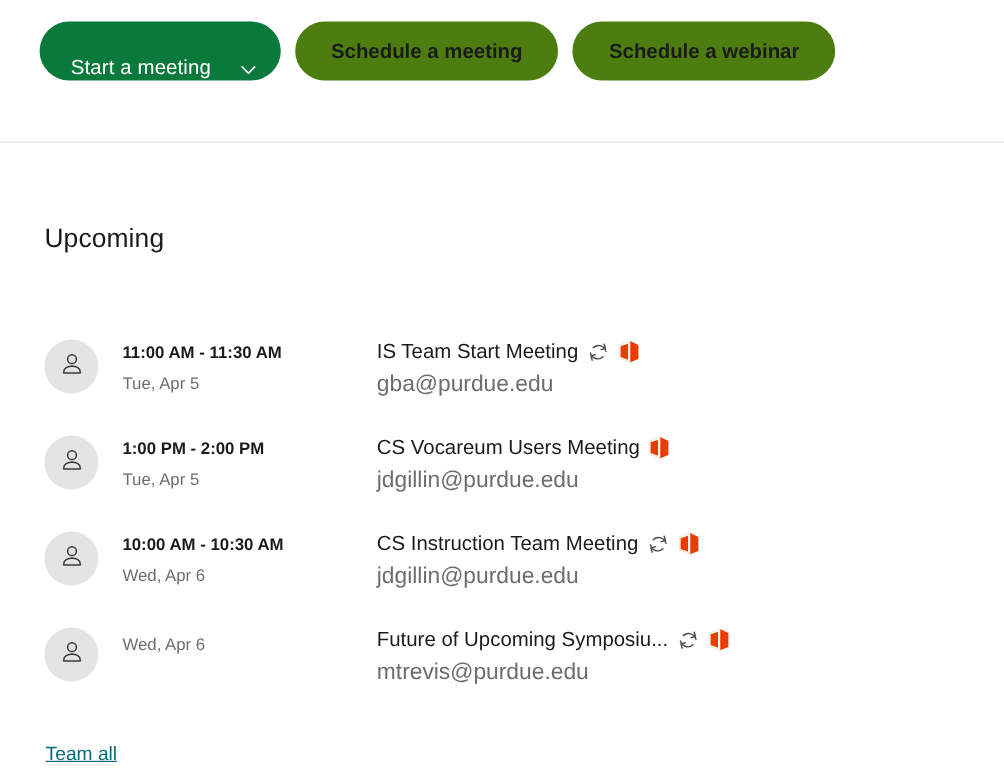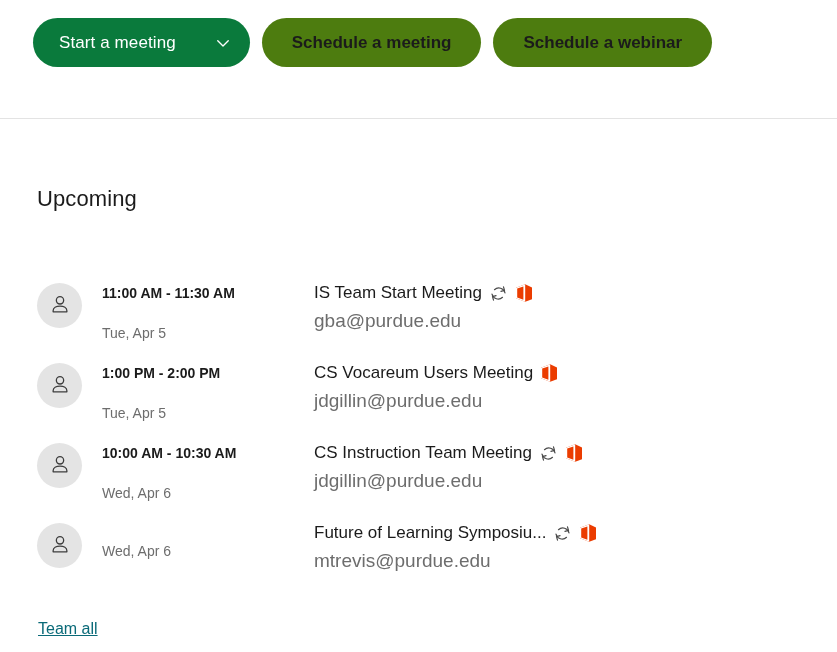--- a/index.html
+++ b/index.html
@@ -20,21 +20,22 @@
     height: 49px;
     border: none; border-radius: 26px;
     font-family: "Liberation Sans", sans-serif;
     font-size: 17px;
     display: flex; align-items: center; justify-content: center;
     cursor: pointer; white-space: nowrap;
   }
   .btn-primary {
     background: #0a7a3c; color: #ffffff;
     padding: 0 18px 0 26px;
-    gap: 38px;
+    gap: 22px;
+    align-items: flex-end;
   }
   .btn-primary .label { letter-spacing: .1px; }
   .chevron { display: flex; align-items: center; justify-content: center; }
   .btn-secondary {
     background: #4d7c0f; color: #1b1b1b;
     padding: 16px 30px;
     font-weight: bold;
   }
   .divider {
     position: absolute; left: 0; top: 118px;
@@ -67,21 +68,21 @@
     width: 212px; min-width: 212px;
     margin-left: 20px;
     padding-top: 1px;
   }
   .time {
     font-size: 14px; font-weight: bold; color: #1b1b1b;
     line-height: 22px; white-space: nowrap;
   }
   .date {
     font-size: 14px; color: #6d6d6d;
-    line-height: 20px; margin-top: 19px; white-space: nowrap;
+    line-height: 20px; margin-top: 5px; white-space: nowrap;
   }
   .detail-col { padding-top: 1px; flex: 1; }
   .title-line {
     display: flex; align-items: center; gap: 7px;
     line-height: 22px;
   }
   .title {
     font-size: 17px; color: #1b1b1b; white-space: nowrap;
   }
   .email {
@@ -221,21 +222,21 @@
           <span><svg width="22" height="22" viewBox="0 0 24 24" fill="none" stroke="#3c3c3c" stroke-width="1.4">
               <circle cx="12" cy="8" r="4"></circle>
               <path d="M4.5 20.5v-1.2c0-3 3.4-5 7.5-5s7.5 2 7.5 5v1.2z" stroke-linejoin="round"></path>
             </svg></span>
         </div>
         <div class="time-col">
           <div class="date">Wed, Apr 6</div>
         </div>
         <div class="detail-col">
           <div class="title-line">
-            <span class="title">Future of Learning Symposiu...</span>
+            <span class="title">Future of Upcoming Symposiu...</span>
             <span class="icon-recurring">
               <svg width="19" height="19" viewBox="0 0 24 24" fill="none" stroke="#4a4a4a" stroke-width="1.5" stroke-linecap="round" stroke-linejoin="round">
                 <path d="M20.2 11.2a8 8 0 0 0-13.3-4"></path>
                 <polyline points="18.3,3.6 19.6,8.1 15.1,9.3"></polyline>
                 <path d="M3.8 12.8a8 8 0 0 0 13.3 4"></path>
                 <polyline points="5.7,20.4 4.4,15.9 8.9,14.7"></polyline>
               </svg>
             </span>
             <span class="icon-office">
               <svg width="18" height="21" viewBox="0 0 18 21" fill="none">

